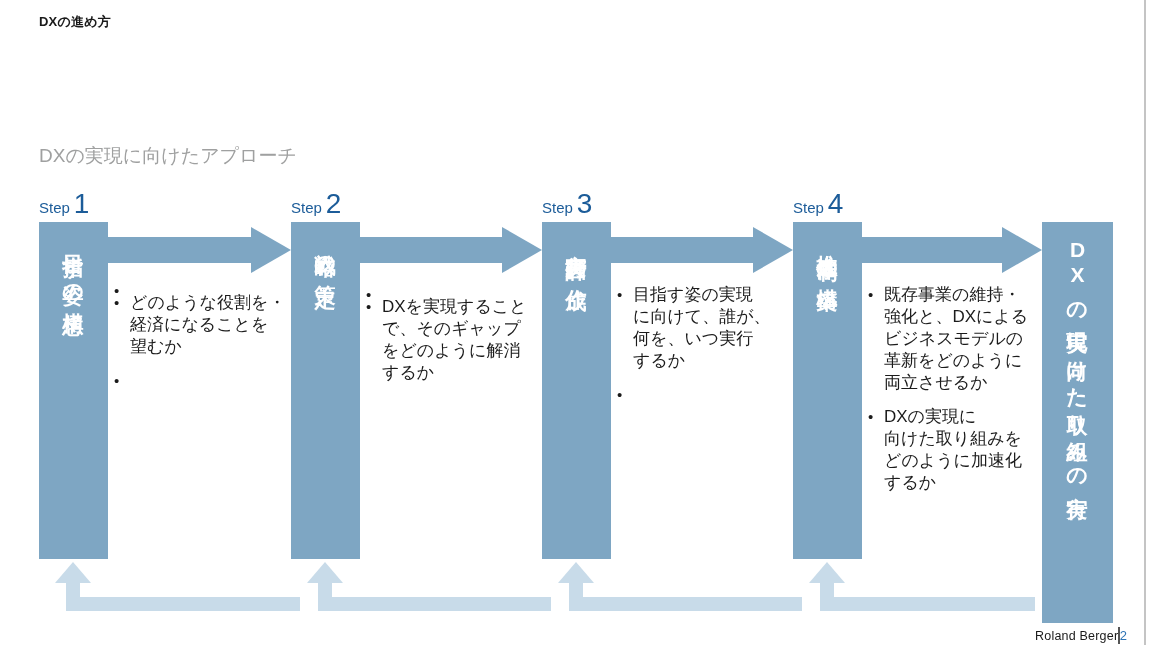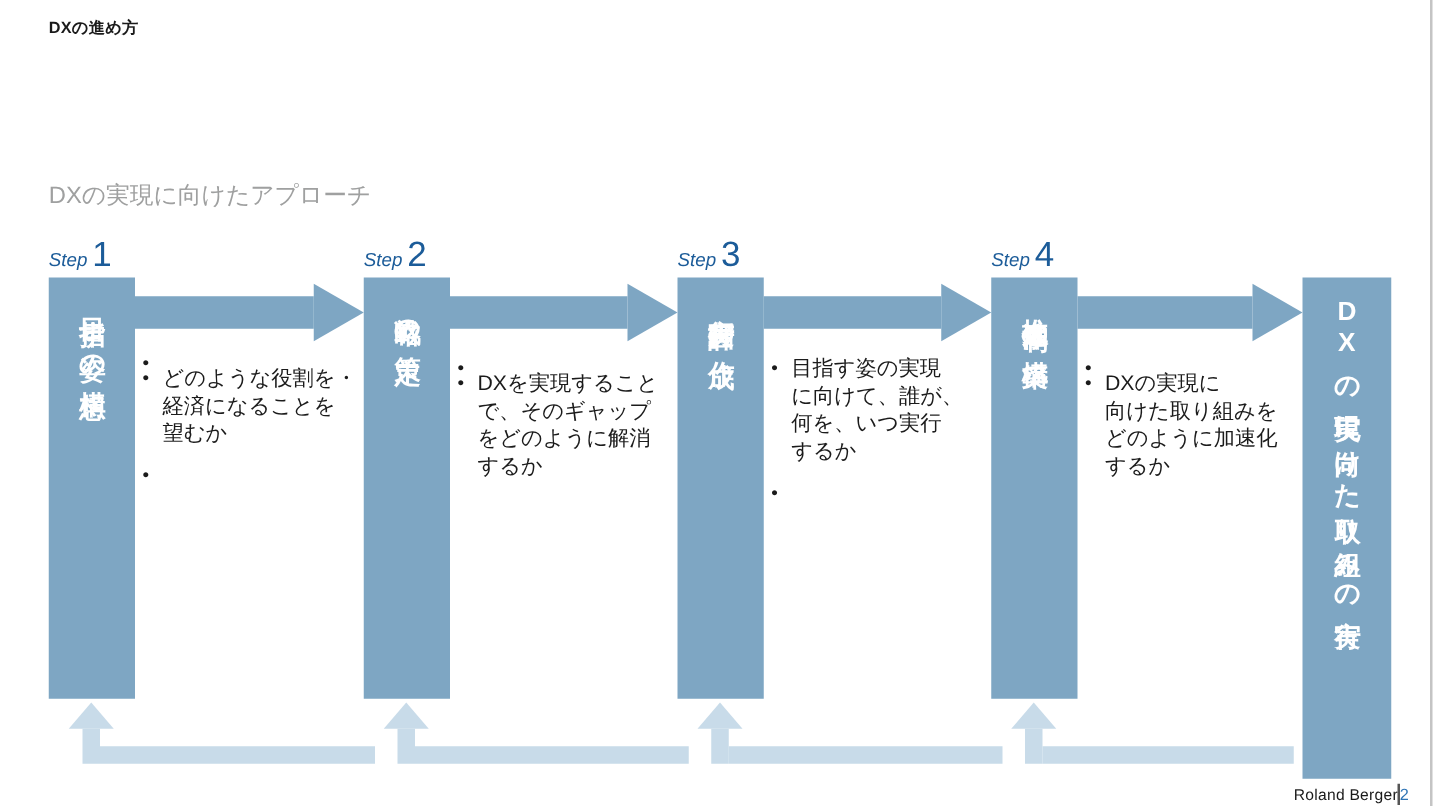--- a/index.html
+++ b/index.html
@@ -23,21 +23,21 @@
   }
   .subtitle {
     position: absolute; left: 39px; top: 143px;
     font-size: 19px; color: var(--subtitle-gray, #9fa0a0);
   }
   .step-label {
     position: absolute; top: 188px;
     display: flex; align-items: baseline; gap: 4px;
     color: var(--step-blue, #1c5c99);
   }
-  .step-word { font-size: 15px; font-style: italic; }
+  .step-word { font-size: 15px; }
   .step-num  { font-size: 28px; }
   .bar {
     position: absolute; top: 222px; width: 69px; height: 337px;
     background: var(--bar-blue, #7ea6c3);
     display: flex; justify-content: center; align-items: flex-start;
     padding-top: 16px; box-sizing: border-box;
   }
   .bar-title {
     writing-mode: vertical-rl; text-orientation: upright;
     font-size: 21px; font-weight: bold; color: #ffffff;
@@ -162,21 +162,25 @@
   <div class="step-label" style="left:793px">
     <span class="step-word">Step</span>
     <span class="step-num">4</span>
   </div>
   <div class="bar" style="left:793px">
     <span class="bar-title">推進体制の構築</span>
   </div>
   <div class="arrow-body" style="left:862px;width:140px"></div>
   <div class="arrow-head" style="left:1002px"></div>
   <ul class="bullets" style="left:867px;top:284px">
-    <li><span class="bm">•</span></li>
+    <li><span class="bm">•</span><span class="bt">既存事業の維持・
+強化と、DXによる
+ビジネスモデルの
+革新をどのように
+両立させるか</span></li>
     <li><span class="bm">•</span><span class="bt">DXの実現に
 向けた取り組みを
 どのように加速化
 するか</span></li>
   </ul>
 
   <div class="result-bar">
     <span class="result-title">DXの実現に向けた取り組みの実行</span>
   </div>
 

